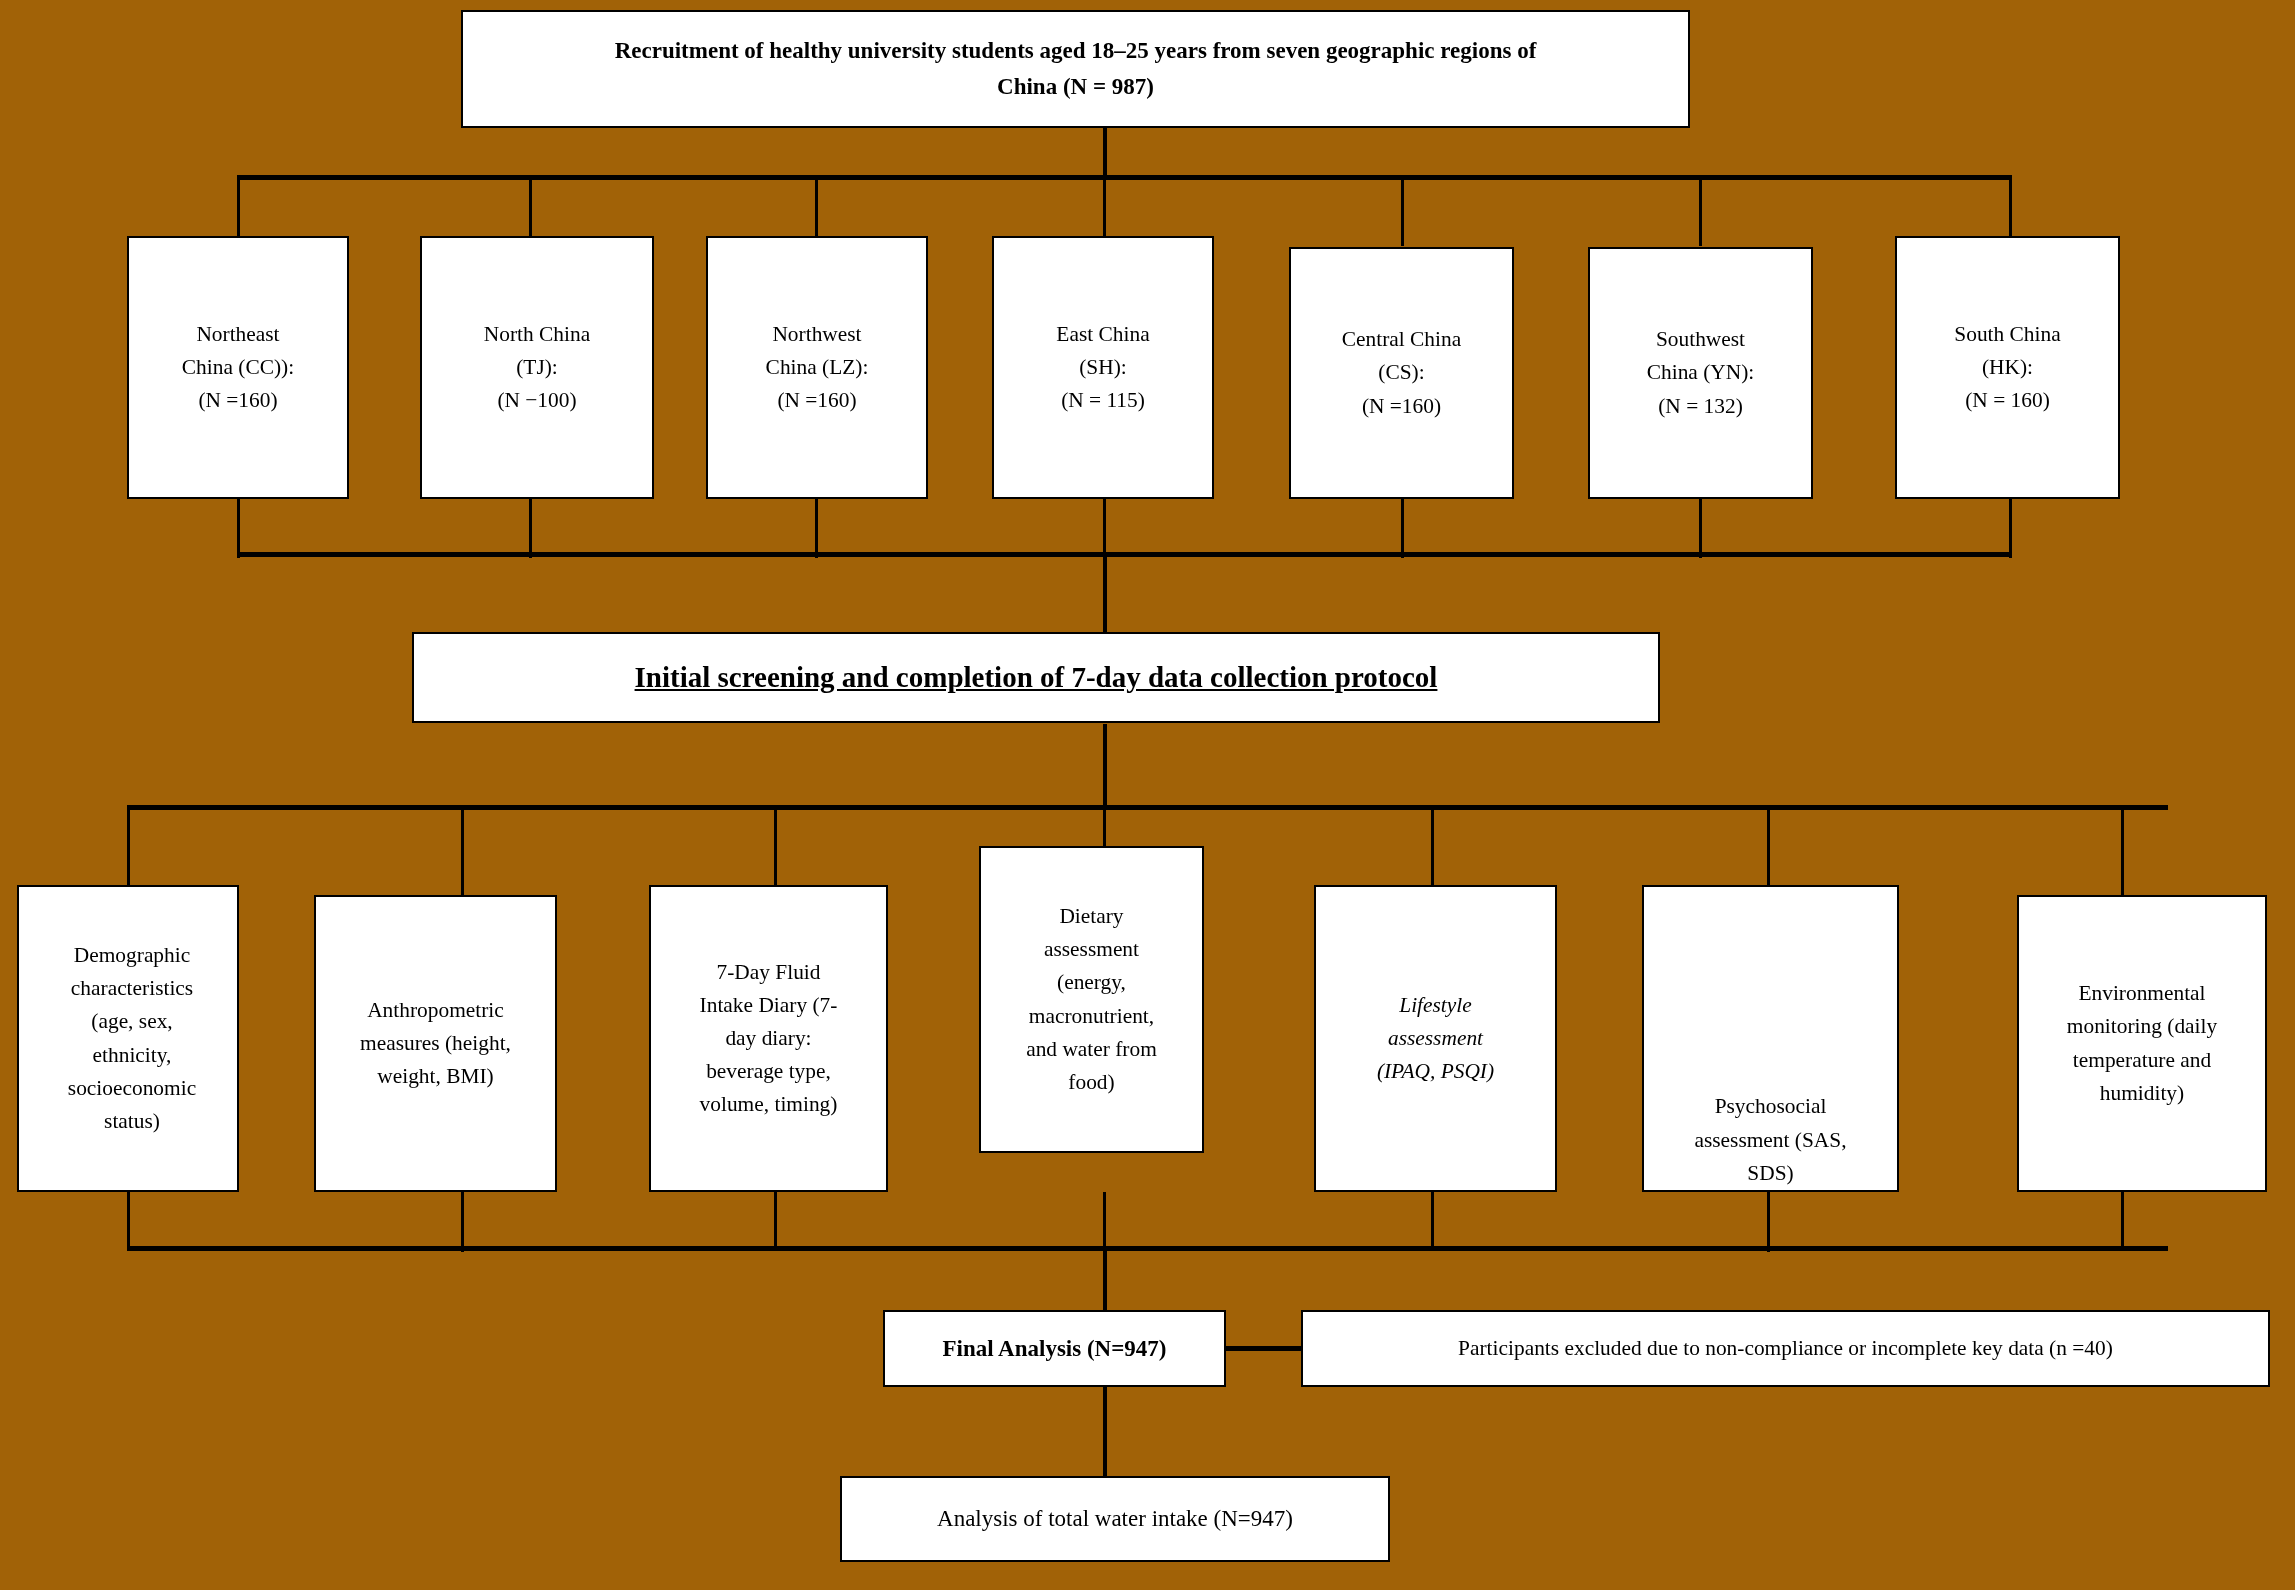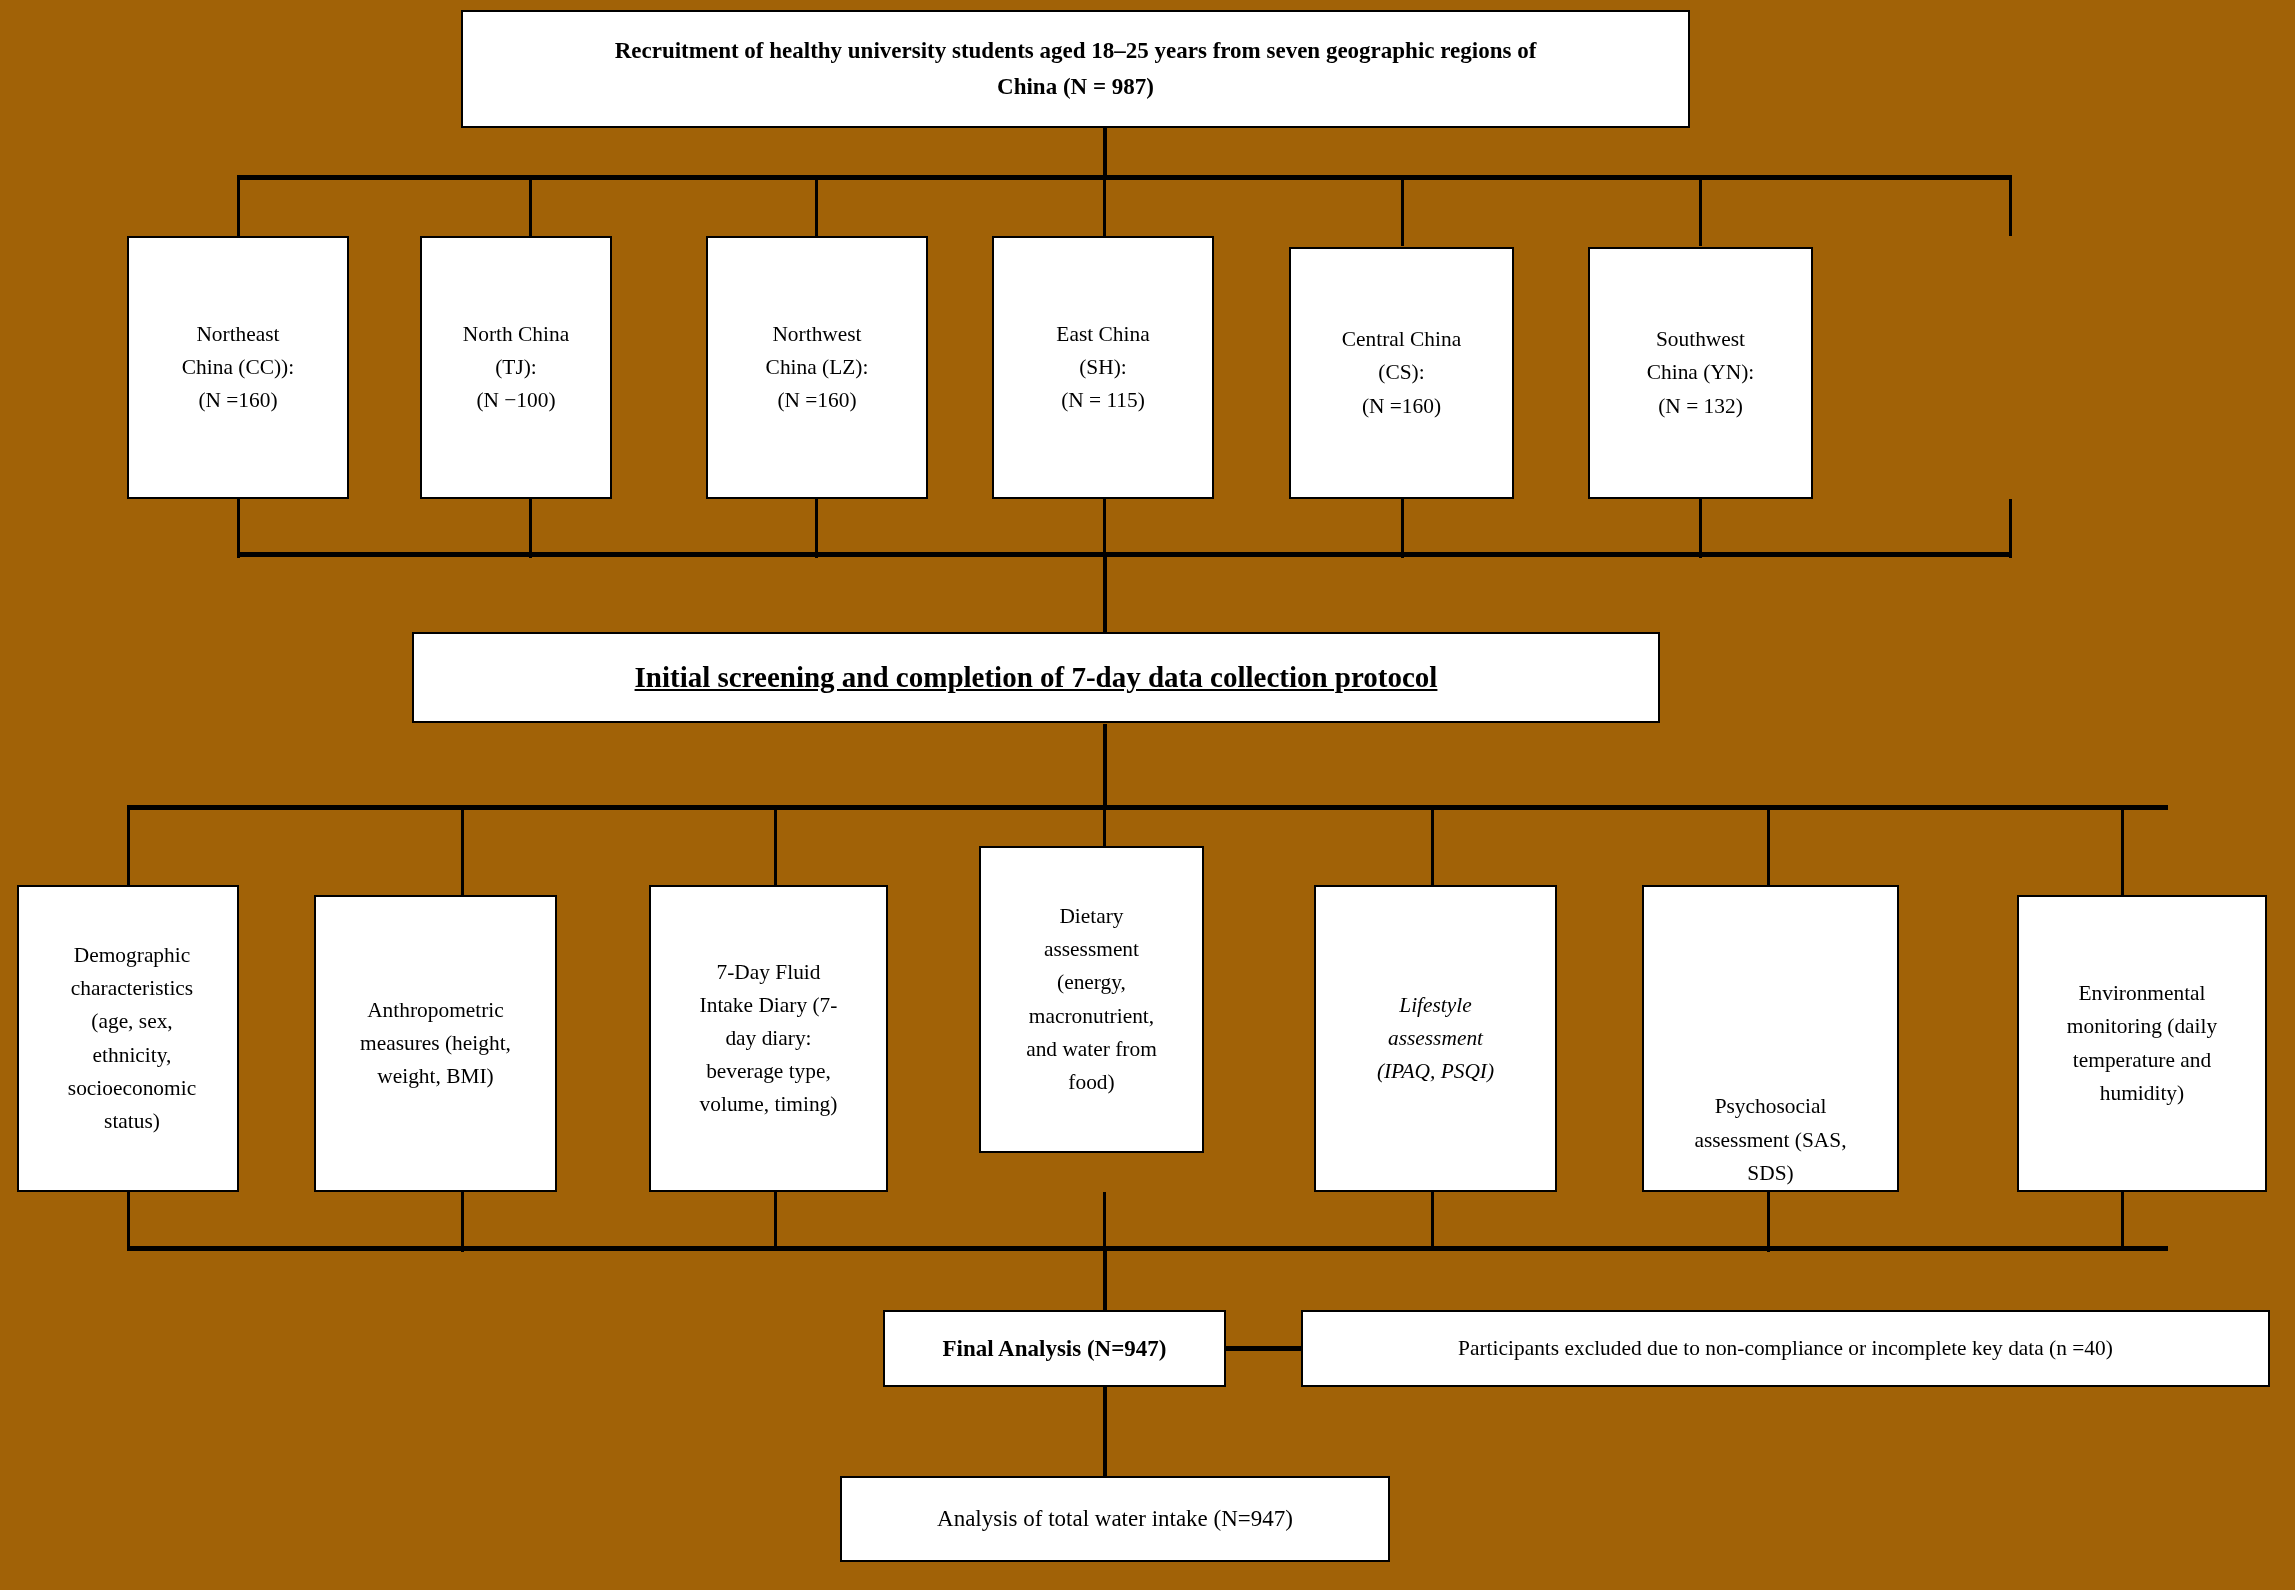--- a/index.html
+++ b/index.html
@@ -63,21 +63,21 @@
   <div class="line thin" style="left:1103px; top:175px; height:61px;"></div>
   <div class="line thin" style="left:1401px; top:175px; height:71px;"></div>
   <div class="line thin" style="left:1699px; top:175px; height:71px;"></div>
   <div class="line thin" style="left:2009px; top:175px; height:61px;"></div>
 
   <div class="node" style="left:127px; top:236px; width:222px; height:263px; font-size:21.4px;">
     <span class="txt">Northeast
 China (CC)):
 (N =160)</span>
   </div>
-  <div class="node" style="left:420px; top:236px; width:192px; height:263px; font-size:21.4px;justify-content:center;">
+  <div class="node" style="left:420px; top:236px; width:234px; height:263px; font-size:21.4px;justify-content:center;">
     <span class="txt">North China
 (TJ):
 (N −100)</span>
   </div>
   <div class="node" style="left:706px; top:236px; width:222px; height:263px; font-size:21.4px;">
     <span class="txt">Northwest
 China (LZ):
 (N =160)</span>
   </div>
   <div class="node" style="left:992px; top:236px; width:222px; height:263px; font-size:21.4px;">
@@ -87,20 +87,25 @@
   </div>
   <div class="node" style="left:1289px; top:247px; width:225px; height:252px; font-size:21.4px;">
     <span class="txt">Central China
 (CS):
 (N =160)</span>
   </div>
   <div class="node" style="left:1588px; top:247px; width:225px; height:252px; font-size:21.4px;">
     <span class="txt">Southwest
 China (YN):
 (N = 132)</span>
+  </div>
+  <div class="node" style="left:1895px; top:236px; width:225px; height:263px; font-size:21.4px;">
+    <span class="txt">South China
+(HK):
+(N = 160)</span>
   </div>
 
   <div class="line thin" style="left:237px; top:499px; height:59px;"></div>
   <div class="line thin" style="left:529px; top:499px; height:59px;"></div>
   <div class="line thin" style="left:815px; top:499px; height:59px;"></div>
   <div class="line thin" style="left:1103px; top:499px; height:59px;"></div>
   <div class="line thin" style="left:1401px; top:499px; height:59px;"></div>
   <div class="line thin" style="left:1699px; top:499px; height:59px;"></div>
   <div class="line thin" style="left:2009px; top:499px; height:59px;"></div>
 

